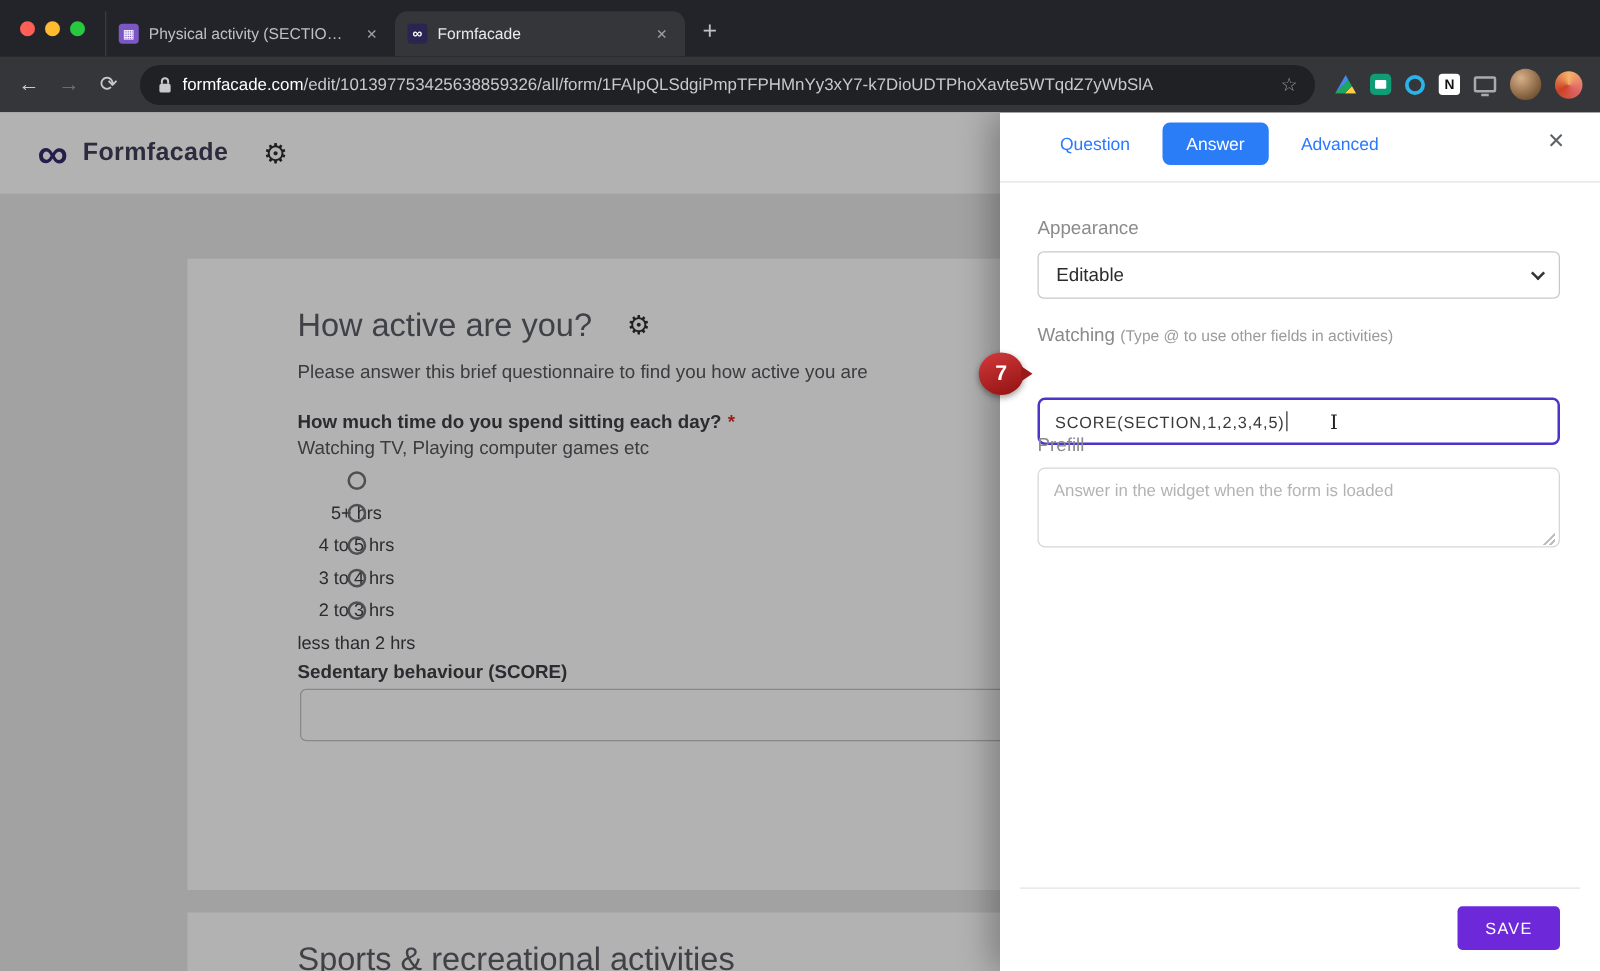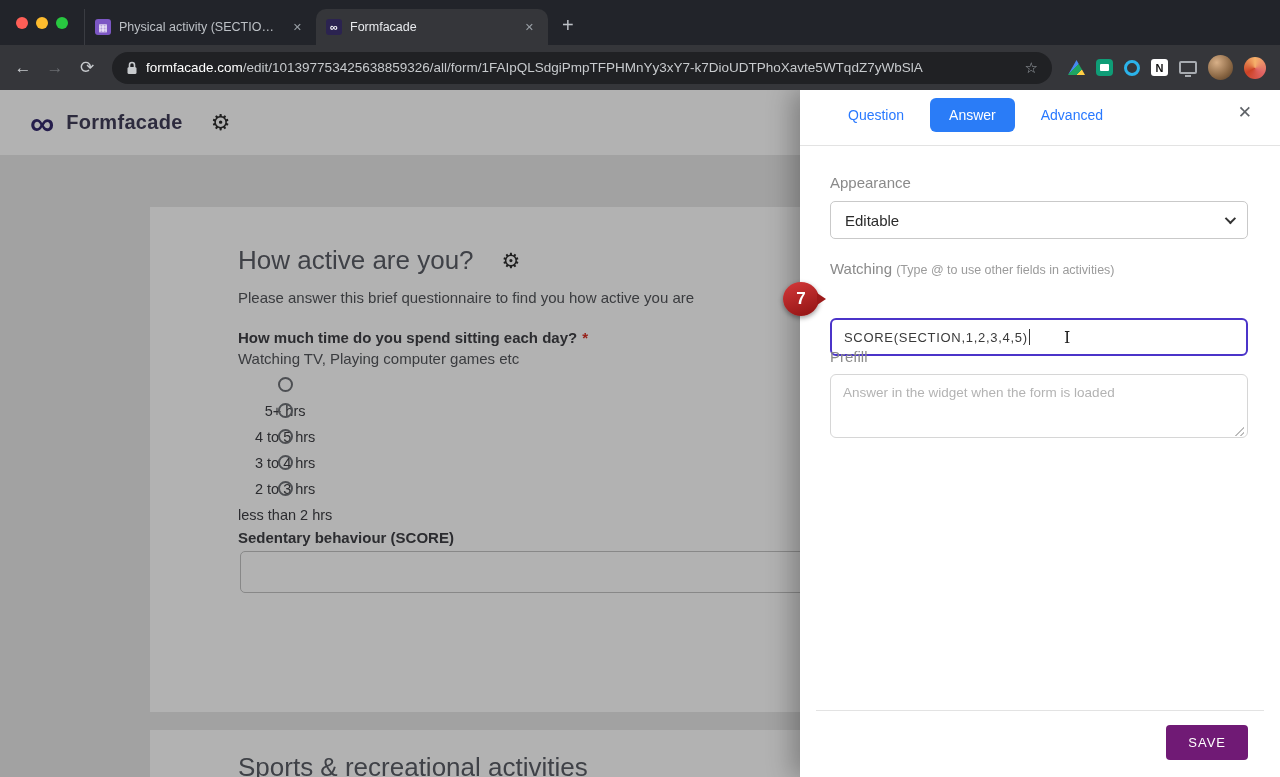--- a/index.html
+++ b/index.html
@@ -78,21 +78,21 @@
   .p-hint { font-size:12.5px; color:#9b9b9b; }
   .p-select { position:absolute; top:111px; left:30px; right:32px; height:38px; border:1px solid #c9c9c9; border-radius:5px; display:flex; align-items:center; padding:0 14px; font-size:15px; color:#2b2b2b; background:#fff; }
   .chev { margin-left:auto; width:8px; height:8px; border-right:2px solid #333; border-bottom:2px solid #333; transform:rotate(45deg) translateY(-2px); }
   .calc-field { position:absolute; top:196px; left:30px; right:32px; height:38px; border:2px solid #4b34c9; border-radius:6px; display:flex; align-items:center; padding:0 12px; font-size:13px; letter-spacing:.7px; color:#3a3a3a; background:#fff;margin-top:32px; }
   .caret { display:inline-block; width:1.5px; height:16px; background:#333; margin-left:1px; }
   .ibeam { position:absolute; left:232px; top:8px; font-family:"DejaVu Serif", serif; font-size:16px; color:#222; }
   .prefill { position:absolute; top:284px; left:30px; right:32px; height:64px; border:1px solid #d6d6d6; border-radius:6px; padding:10px 12px; font-size:13.5px; font-family:"Liberation Sans", sans-serif; color:#3a3a3a; resize:none; outline:none; }
   .prefill::placeholder { color:#b3b3b3; }
   .resize-corner { position:absolute; top:336px; right:36px; width:10px; height:10px; background:repeating-linear-gradient(-45deg, transparent 0 2px, #bdbdbd 2px 3.5px); clip-path:polygon(100% 0,100% 100%,0 100%); }
   .p-div2 { position:absolute; bottom:66px; left:16px; right:16px; height:1px; background:#e3e3e3; }
-  .save-btn { position:absolute; bottom:17px; right:32px; padding:10px 22px; background:#701a75; color:#fff; font-size:13px; letter-spacing:1px; border-radius:4px; border:none; }
+  .save-btn { position:absolute; bottom:17px; right:32px; padding:10px 22px; background:#6d28d9; color:#fff; font-size:13px; letter-spacing:1px; border-radius:4px; border:none; }
 
   
   .badge7 { position:absolute; left:783px; top:192px; width:36px; height:34px; z-index:30;
             background:linear-gradient(160deg,#d4393a,#8f1212); border-radius:50%;
             display:flex; align-items:center; justify-content:center; color:#fff; font-size:17px; font-weight:bold;
             box-shadow:0 2px 5px rgba(0,0,0,.4); }
   .badge7::after { content:""; position:absolute; right:-7px; top:11px; border-left:9px solid #9c1919; border-top:6px solid transparent; border-bottom:6px solid transparent; }
 </style>
 </head>
 <body>

